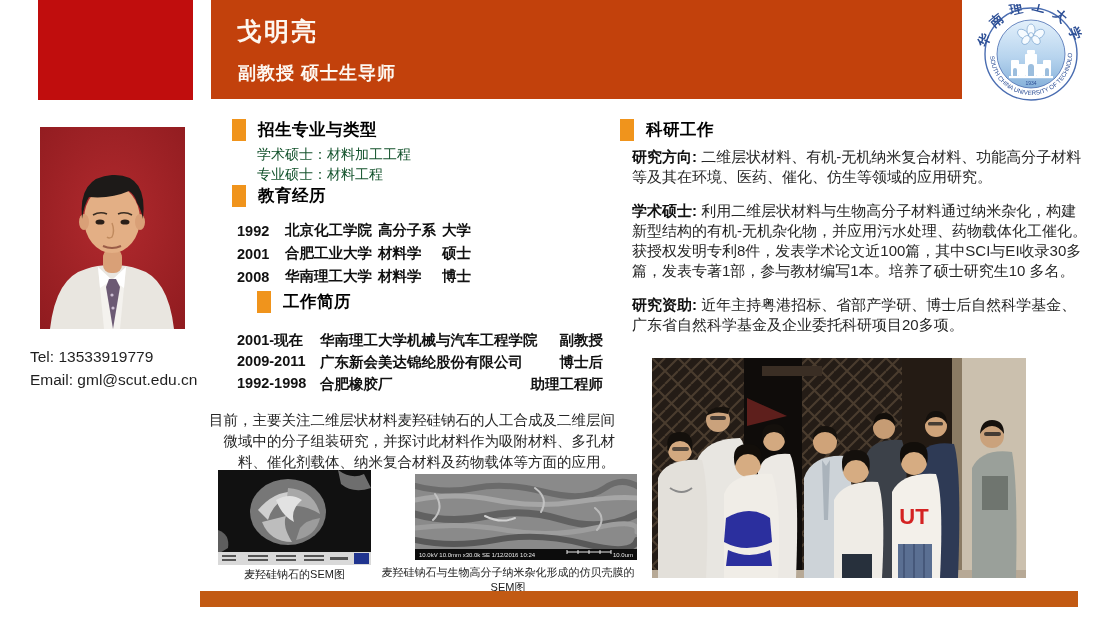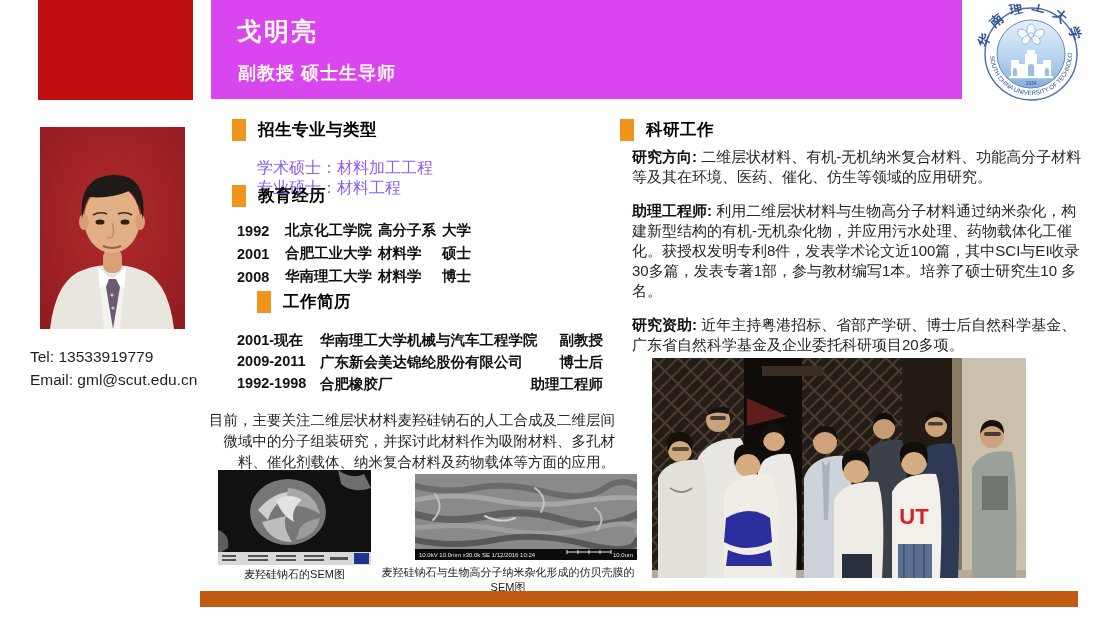--- a/index.html
+++ b/index.html
@@ -4,36 +4,36 @@
 <style>
   html,body{margin:0;padding:0;background:#ffffff;}
   .slide{
     position:relative;width:1100px;height:618px;background:#ffffff;overflow:hidden;
     font-family:"Liberation Sans","DejaVu Sans",sans-serif;color:#262626;
   }
   .abs{position:absolute;}
 
   
   .red-block{left:38px;top:0;width:155px;height:100px;background:#c00d0d;}
-  .header-band{left:211px;top:0;width:751px;height:99px;background:#d946ef;}
+  .header-band{left:211px;top:0;width:751px;height:99px;background:#c2410c;}
   .header-name{position:absolute;left:26px;top:15px;font-size:25px;font-weight:bold;color:#fdf7f0;letter-spacing:2px;}
   .header-sub{position:absolute;left:27px;top:61px;font-size:18px;font-weight:bold;color:#fdf7f0;letter-spacing:1px;}
   .logo-wrap{left:973px;top:4px;width:116px;height:98px;}
 
   
   .portrait{left:40px;top:127px;width:145px;height:202px;}
   .contact{left:30px;top:345px;font-size:15.5px;line-height:23px;color:#1f1f1f;}
 
   
   .sec-header{display:flex;align-items:center;}
   .sec-bullet{width:14px;height:22px;background:#f0941c;margin-right:12px;flex:0 0 auto;}
   .sec-title{font-size:16.5px;font-weight:bold;color:#000;letter-spacing:.5px;}
 
   
-  .sec1-lines{left:257px;top:158px;font-size:16px;line-height:19.5px;color:#8b5cf6;}
+  .sec1-lines{left:257px;top:145px;font-size:14px;line-height:19.5px;color:#14532d;}
   .edu-table{left:237px;top:219px;font-size:14.5px;font-weight:bold;color:#111;}
   .edu-row{display:flex;height:23px;align-items:center;}
   .edu-year{width:48px;}
   .edu-school{width:93px;}
   .edu-dept{width:64px;}
   .work-table{left:237px;top:331px;width:366px;font-size:14.5px;font-weight:bold;color:#111;}
   .work-row{display:flex;height:22px;align-items:flex-start;}
   .work-period{width:83px;flex:0 0 auto;}
   .work-org{flex:1 1 auto;}
   .work-role{flex:0 0 auto;text-align:right;}
@@ -271,21 +271,21 @@
   <div class="abs caption cap1">麦羟硅钠石的SEM图</div>
   <div class="abs caption cap2">麦羟硅钠石与生物高分子纳米杂化形成的仿贝壳膜的SEM图</div>
 
   <div class="abs sec-header" style="left:620px;top:119px;">
     <div class="sec-bullet"></div>
     <div class="sec-title">科研工作</div>
   </div>
 
   <div class="abs research-pars">
     <p><span class="par-label">研究方向:</span><span> 二维层状材料、有机-无机纳米复合材料、功能高分子材料等及其在环境、医药、催化、仿生等领域的应用研究。</span></p>
-    <p><span class="par-label">助理工程师:</span><span> 利用二维层状材料与生物高分子材料通过纳米杂化，构建新型结构的有机-无机杂化物，并应用污水处理、药物载体化工催化。获授权发明专利8件，发表学术论文近100篇，其中SCI与EI收录30多篇，发表专著1部，参与教材编写1本。培养了硕士研究生10 多名。</span></p>
+    <p><span class="par-label">学术硕士:</span><span> 利用二维层状材料与生物高分子材料通过纳米杂化，构建新型结构的有机-无机杂化物，并应用污水处理、药物载体化工催化。获授权发明专利8件，发表学术论文近100篇，其中SCI与EI收录30多篇，发表专著1部，参与教材编写1本。培养了硕士研究生10 多名。</span></p>
     <p><span class="par-label">研究资助:</span><span> 近年主持粤港招标、省部产学研、博士后自然科学基金、广东省自然科学基金及企业委托科研项目20多项。</span></p>
   </div>
 
   <div class="abs group-photo">
     <svg width="374" height="220" viewBox="0 0 374 220">
       <defs>
         <pattern id="lattice" width="26" height="26" patternUnits="userSpaceOnUse">
           <rect width="26" height="26" fill="#241c16"></rect>
           <path d="M0 0 L26 26 M26 0 L0 26 M13 0 L0 13 M13 26 L26 13" stroke="#4a3c2e" stroke-width="2"></path>
         </pattern>

